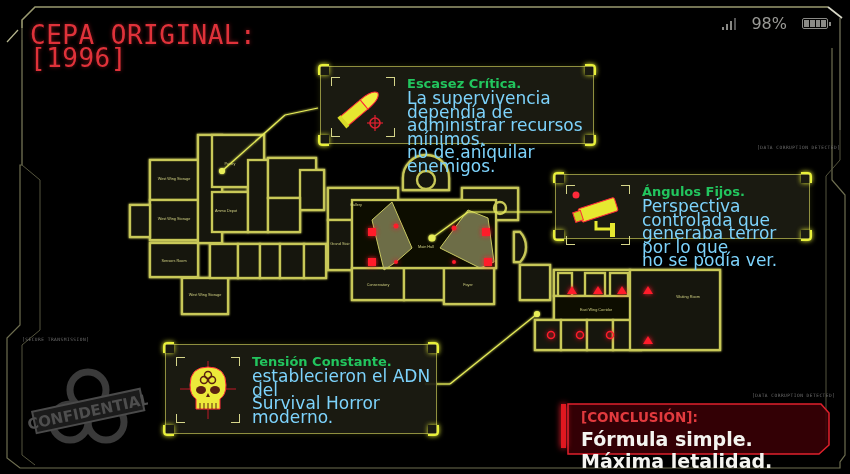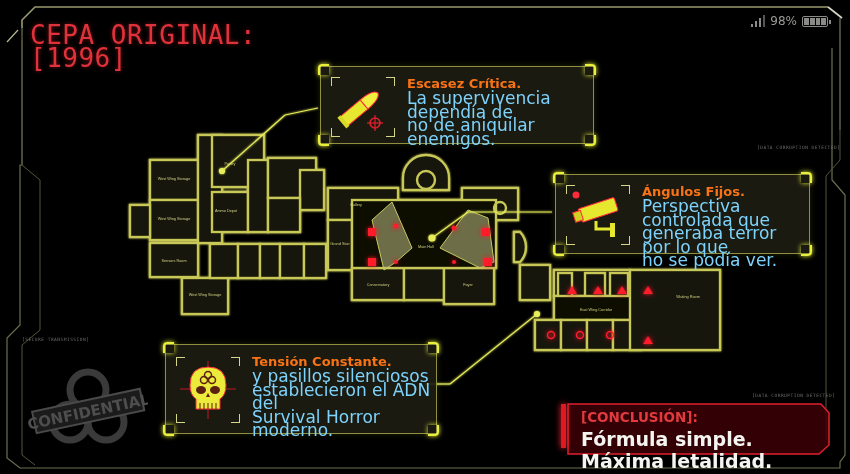--- a/index.html
+++ b/index.html
@@ -1,20 +1,20 @@
 <!DOCTYPE html>
 <html><head>
 <meta charset="utf-8">
 <style>
   html,body{margin:0;padding:0;background:#000;}
   body{width:850px;height:474px;position:relative;overflow:hidden;font-family:"DejaVu Sans","Liberation Sans",sans-serif;}
   .frame{position:absolute;left:0;top:0;width:850px;height:474px;pointer-events:none;}
   .title{position:absolute;left:30px;top:24px;color:#e0323a;font-family:"DejaVu Sans Mono","Liberation Mono",monospace;font-size:26px;line-height:23px;letter-spacing:0.5px;text-shadow:0 0 4px rgba(230,40,50,0.5);}
   .title div{white-space:pre;}
-  .status{position:absolute;right:22px;top:14px;display:flex;align-items:center;gap:5px;color:#9a9a96;font-size:12px;}
+  .status{position:absolute;right:22px;top:14px;display:flex;align-items:center;gap:15px;color:#9a9a96;font-size:16px;}
   .sig{display:flex;align-items:flex-end;gap:2px;height:12px;}
   .sig span{width:2px;background:#8a8a86;display:block;}
   .batt{width:26px;height:11px;border:1px solid #8a8a86;border-radius:2px;display:flex;gap:1px;padding:1px;box-sizing:border-box;position:relative;}
   .batt span{flex:1;background:#8a8a86;}
   .batt::after{content:"";position:absolute;right:-4px;top:3px;width:2px;height:4px;background:#8a8a86;}
   .tag{position:absolute;font-family:"DejaVu Sans Mono","Liberation Mono",monospace;font-size:4.5px;color:#707070;letter-spacing:0.5px;white-space:nowrap;}
   .plan{position:absolute;left:0;top:0;}
   .card{position:absolute;background:rgba(28,28,18,0.92);border:1.5px solid #8f8f3f;box-sizing:border-box;box-shadow:0 0 6px rgba(220,230,60,0.15);}
   .card .cn{position:absolute;width:9px;height:9px;border:2.5px solid #e8f03a;box-shadow:0 0 5px #e8f03a;}
   .cn.tl{left:-3px;top:-3px;border-right:none;border-bottom:none;border-radius:4px 0 0 0;}
@@ -22,21 +22,21 @@
   .cn.bl{left:-3px;bottom:-3px;border-right:none;border-top:none;border-radius:0 0 0 4px;}
   .cn.br{right:-3px;bottom:-3px;border-left:none;border-top:none;border-radius:0 0 4px 0;}
   .iconbox{position:absolute;left:10px;top:10px;width:64px;height:60px;}
   .iconbox .b{position:absolute;width:8px;height:8px;border:1.5px solid #d6d68a;}
   .b.tl{left:0;top:0;border-right:none;border-bottom:none;}
   .b.tr{right:0;top:0;border-left:none;border-bottom:none;}
   .b.bl{left:0;bottom:0;border-right:none;border-top:none;}
   .b.br{right:0;bottom:0;border-left:none;border-top:none;}
   .iconbox svg{position:absolute;left:0;top:0;}
   .ctext{position:absolute;left:86px;top:9px;}
-  .ch{color:#f97316;font-weight:bold;font-size:13px;line-height:16px;}
+  .ch{color:#22c55e;font-weight:bold;font-size:13px;line-height:16px;}
   .cb{color:#7dd3fc;font-size:17px;line-height:13.5px;}
   .concl{position:absolute;left:567px;top:403px;width:263px;height:62px;}
   .concl .bar{position:absolute;left:-6px;top:1px;width:5px;height:44px;background:#e01820;box-shadow:0 0 6px #ff2030;}
   .concl .h{position:absolute;left:14px;top:6px;color:#e23a3e;font-weight:bold;font-size:13.5px;}
   .concl .t{position:absolute;left:14px;top:25px;color:#f4f4f0;font-weight:bold;font-size:19px;}
   .stamp{position:absolute;left:28px;top:360px;width:120px;height:110px;}
 </style>
 </head>
 <body>
 
@@ -220,25 +220,26 @@
         <rect x="5" y="23" width="4" height="14" fill="#d8da28"></rect>
       </g>
       <circle cx="44" cy="46" r="5" fill="none" stroke="#e02030" stroke-width="1.6"></circle>
       <line x1="44" y1="38" x2="44" y2="54" stroke="#e02030" stroke-width="1.2"></line>
       <line x1="36" y1="46" x2="52" y2="46" stroke="#e02030" stroke-width="1.2"></line>
     </svg>
   </div>
   <div class="ctext">
     <div class="ch">Escasez Crítica.</div>
     <div class="cb">La supervivencia dependía de</div>
+    <div class="cb">administrar recursos mínimos,</div>
     <div class="cb">no de aniquilar enemigos.</div>
   </div>
 </div>
 
-<div class="card" style="left:555px;top:174px;width:255px;height:80px;">
+<div class="card" style="left:555px;top:174px;width:255px;height:65px;">
   <span class="cn tl"></span>
     <span class="cn tr"></span>
     <span class="cn bl"></span>
     <span class="cn br"></span>
   <div class="iconbox">
     <span class="b tl"></span>
       <span class="b tr"></span>
       <span class="b bl"></span>
       <span class="b br"></span>
     <svg width="64" height="60" viewBox="0 0 64 60">
@@ -285,21 +286,20 @@
         </g>
       <g fill="none" stroke="#5a2010" stroke-width="1.5">
           <circle cx="32" cy="18" r="3.5"></circle>
           <circle cx="28" cy="23" r="3.5"></circle>
           <circle cx="36" cy="23" r="3.5"></circle>
         </g>
     </svg>
   </div>
   <div class="ctext">
     <div class="ch">Tensión Constante.</div>
-    <div class="cb">y pasillos silenciosos</div>
     <div class="cb">establecieron el ADN del</div>
     <div class="cb">Survival Horror moderno.</div>
   </div>
 </div>
 
 <div class="concl">
   <svg width="263" height="52" viewBox="0 0 263 52" style="position:absolute;left:0;top:0;">
     <polygon points="1,1 254,1 262,10 262,42 252,51 1,51" fill="rgba(60,0,6,0.85)" stroke="#e0202c" stroke-width="1.5"></polygon>
   </svg>
   <span class="bar"></span>

